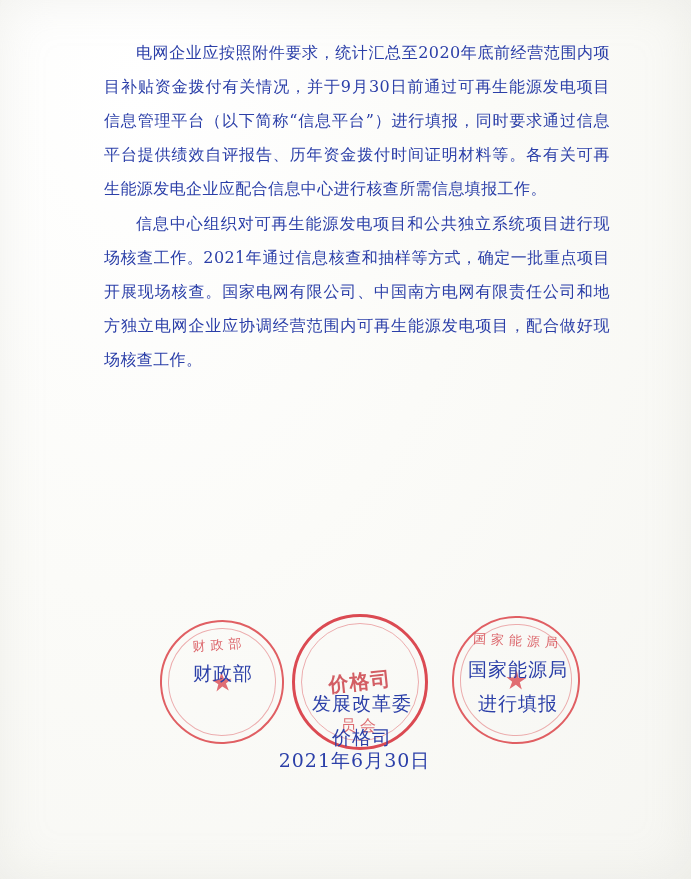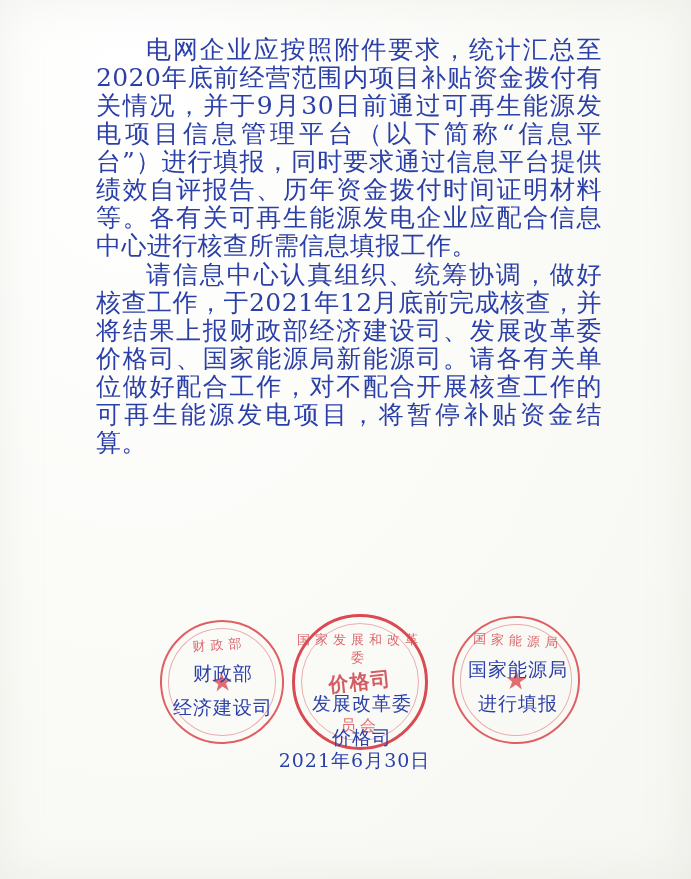--- a/index.html
+++ b/index.html
@@ -32,26 +32,26 @@
   .content {
     position: absolute;
     left: 0;
     top: 0;
     width: 691px;
     height: 879px;
     padding: 0;
   }
   .body-text {
     position: absolute;
-    left: 96px;
+    left: 104px;
     top: 36px;
     width: 506px;
     color: #2b3fa8;
-    font-size: 25px;
-    line-height: 28px;
+    font-size: 16px;
+    line-height: 34px;
     letter-spacing: 0.4px;
     text-align: justify;
     text-justify: inter-character;
   }
   .para {
     text-indent: 2em;
     margin: 0 0 0 0;
     white-space: normal;
   }
   .para + .para {
@@ -175,48 +175,46 @@
 </head>
 <body>
 
 <div class="page">
   <div class="paper-noise"></div>
 
   <div class="content">
 
     <div class="body-text">
       <p class="para">电网企业应按照附件要求，统计汇总至2020年底前经营范围内项目补贴资金拨付有关情况，并于9月30日前通过可再生能源发电项目信息管理平台（以下简称“信息平台”）进行填报，同时要求通过信息平台提供绩效自评报告、历年资金拨付时间证明材料等。各有关可再生能源发电企业应配合信息中心进行核查所需信息填报工作。</p>
-      <p class="para">请信息中心认真组织、统筹协调，做好核查工作，于2021年12月底前完成核查，并将结果上报财政部经济建设司、发展改革委价格司、国家能源局新能源司。请各有关单位做好配合工作，对不配合开展核查工作的可再生能源发电项目，将暂停补贴资金结算。</p>
+      <p class="para">信息中心组织对可再生能源发电项目和公共独立系统项目进行现场核查工作。2021年通过信息核查和抽样等方式，确定一批重点项目开展现场核查。国家电网有限公司、中国南方电网有限责任公司和地方独立电网企业应协调经营范围内可再生能源发电项目，配合做好现场核查工作。</p>
     </div>
 
     <div class="seal-row">
       <div class="seal s1">
         <div class="seal-inner"></div>
         <div class="seal-arc">财政部</div>
         <div class="seal-star">★</div>
       </div>
 
       <div class="seal s2">
         <div class="seal-inner"></div>
-        <div class="seal-arc">国家发展和改革委</div>
         <div class="seal-center-text">价格司</div>
         <div class="seal-bottom">员会</div>
       </div>
 
       <div class="seal s3">
         <div class="seal-inner"></div>
         <div class="seal-arc">国家能源局</div>
         <div class="seal-star">★</div>
       </div>
     </div>
 
     <div class="signers">
       <div class="signer a">
         <div>财政部</div>
-        <div>经济建设司</div>
       </div>
       <div class="signer b">
         <div>发展改革委</div>
         <div>价格司</div>
       </div>
       <div class="signer c">
         <div>国家能源局</div>
         <div>进行填报</div>
       </div>
     </div>

